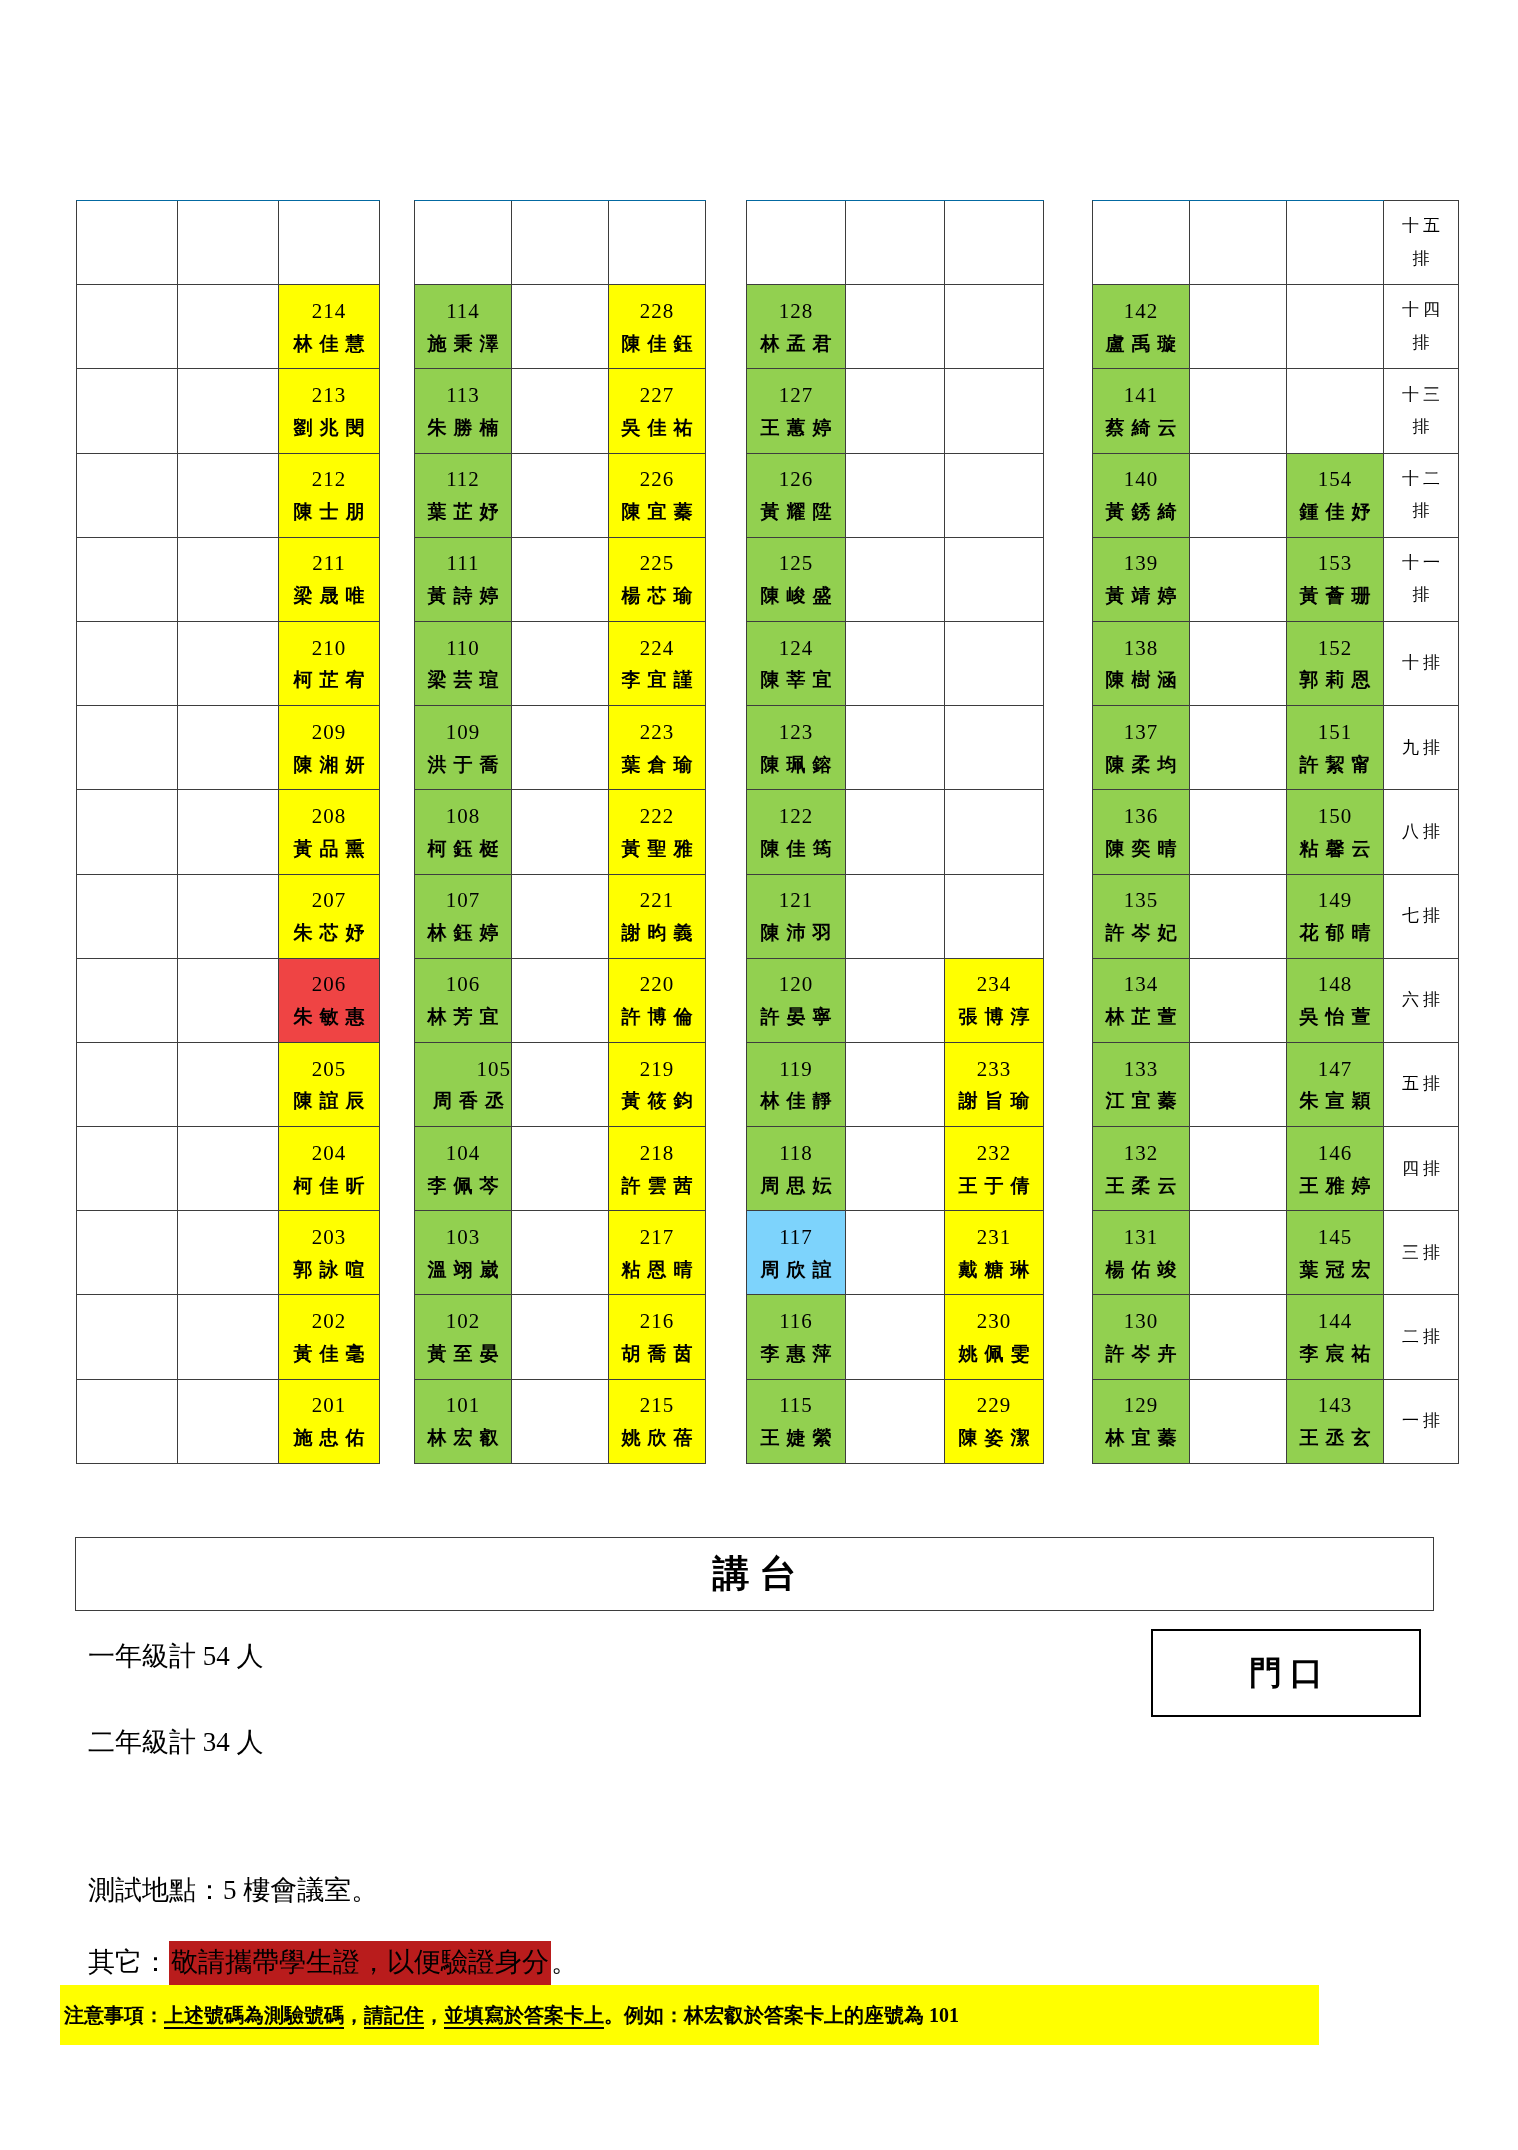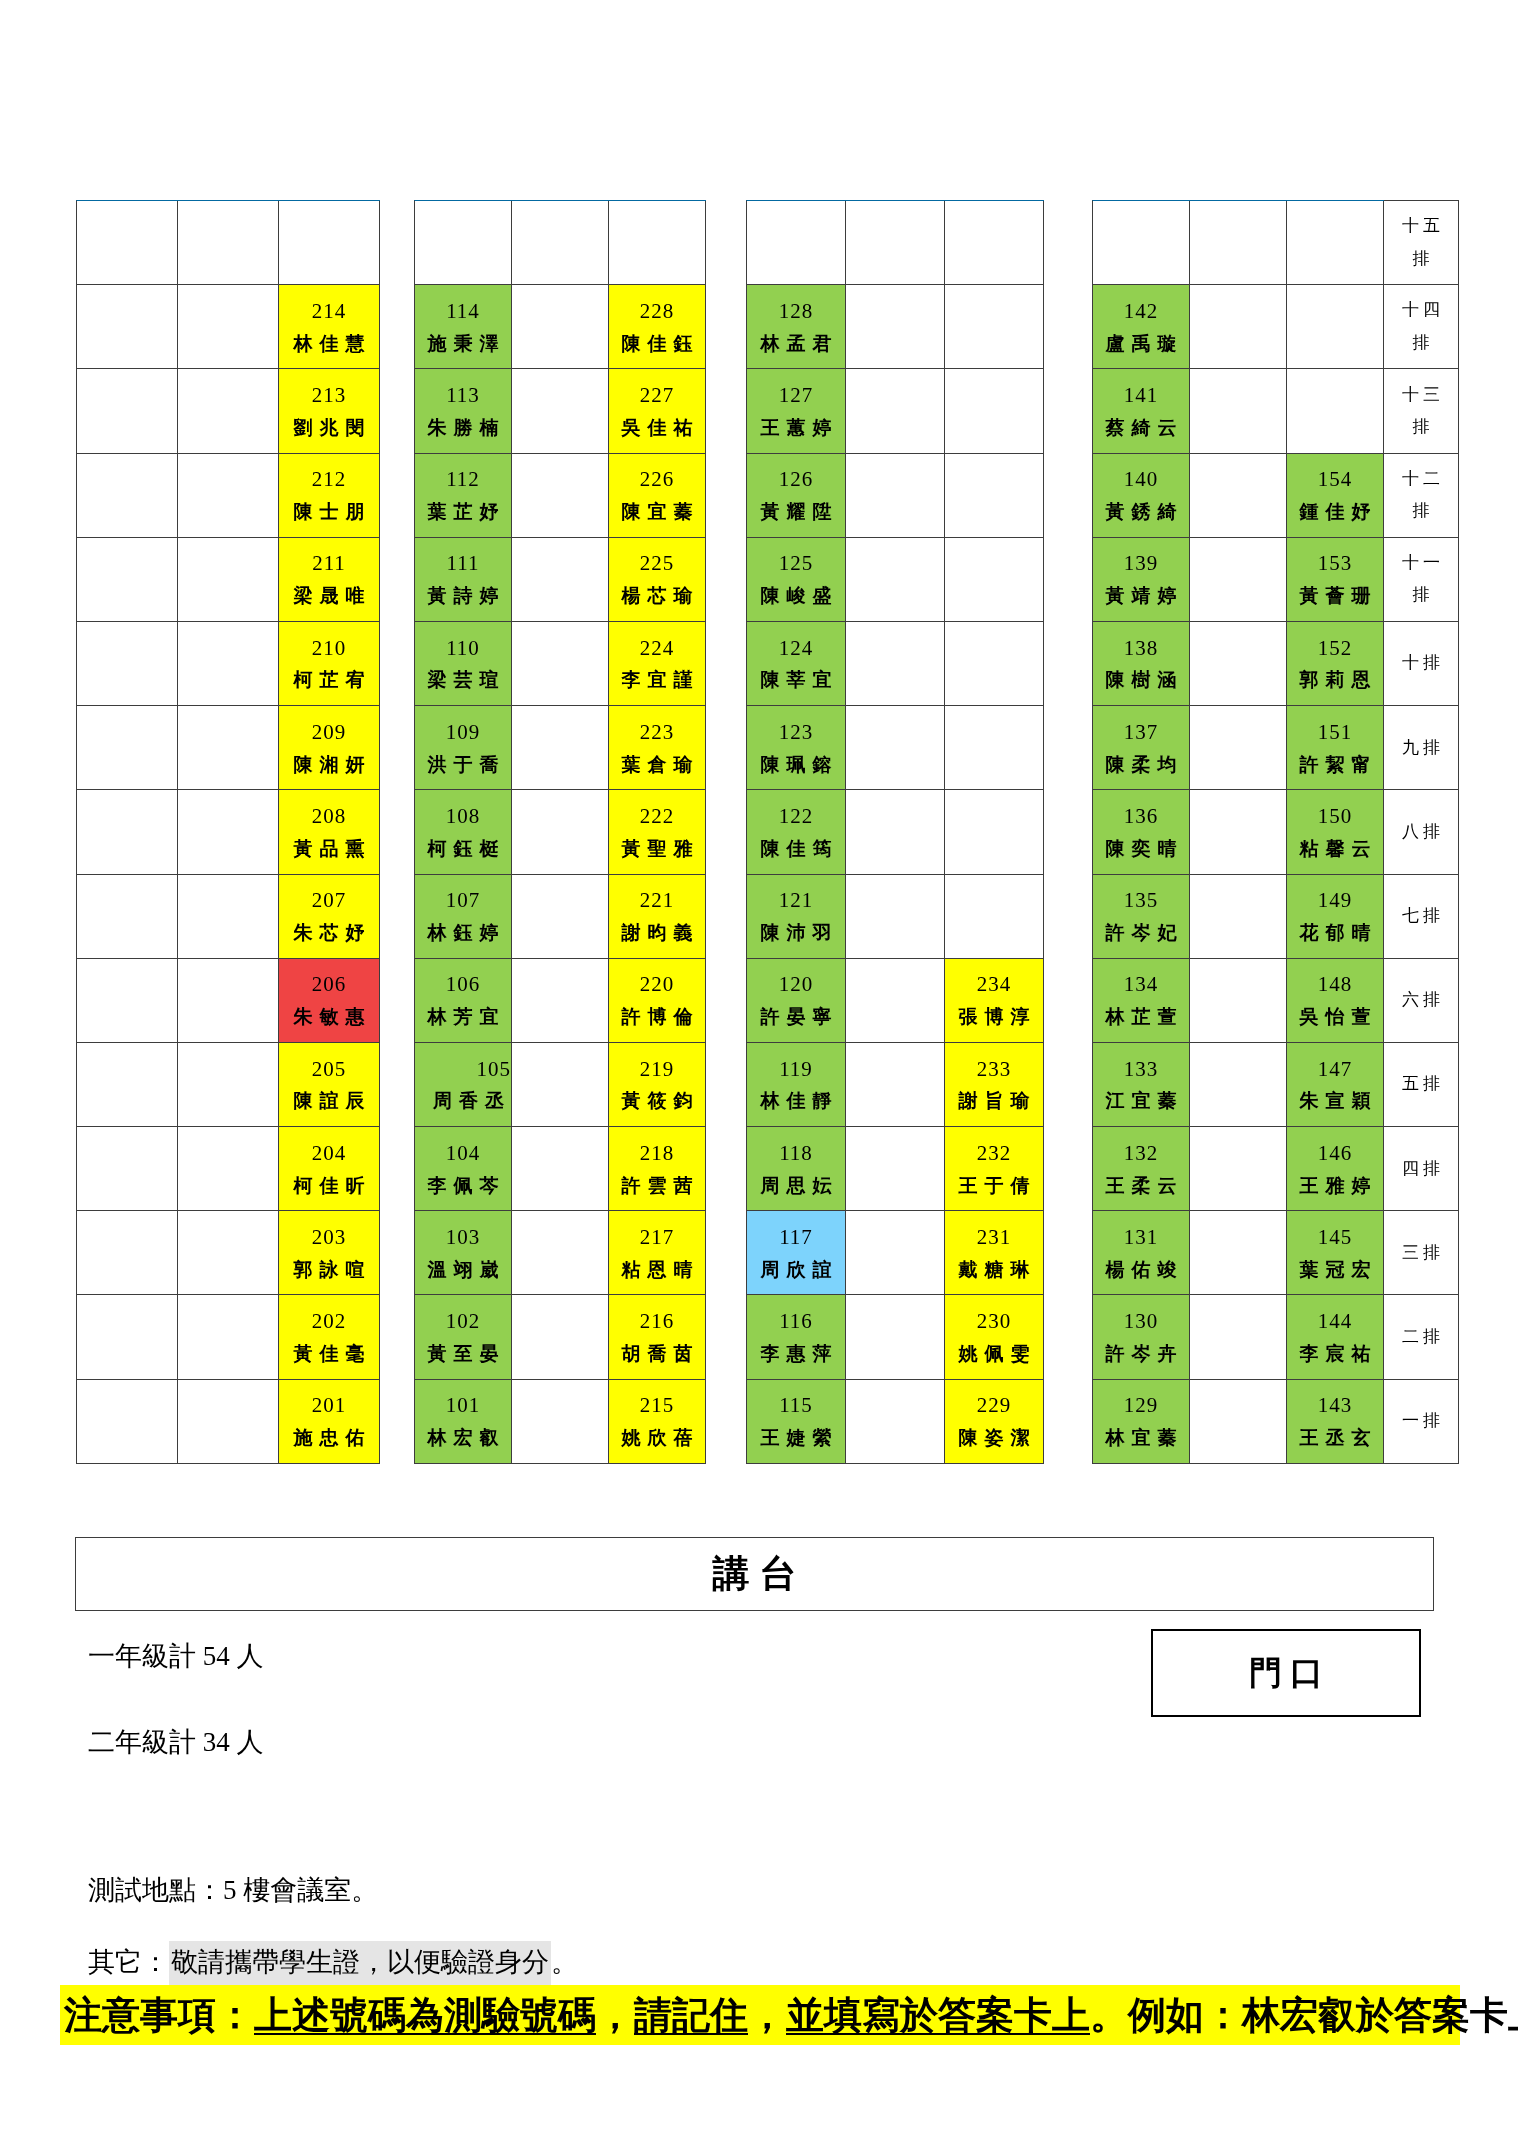--- a/index.html
+++ b/index.html
@@ -35,24 +35,24 @@
         border:2px solid #000;display:flex;align-items:center;justify-content:center;
         font-size:33px;font-weight:bold;letter-spacing:8px;text-indent:8px;}
 
   
   .noteline{position:absolute;left:88px;font-size:27px;white-space:nowrap;}
   .n-grade1{top:1638px;}
   .n-grade2{top:1724px;}
   .n-time{top:1796px;}
   .n-loc{top:1872px;text-align:right;}
   .n-other{top:1944px;}
-  .hl{background:#e5e5e5;padding:6px 2px 8px 2px;}
-  .notice{position:absolute;left:60px;top:1985px;width:1400px;height:60px;
+  .hl{background:#b91c1c;padding:6px 2px 8px 2px;}
+  .notice{position:absolute;left:60px;top:1985px;width:1259px;height:60px;
           background:#ffff00;display:flex;align-items:center;
-          font-size:38px;font-weight:bold;white-space:nowrap;padding-left:4px;box-sizing:border-box;}
+          font-size:20px;font-weight:bold;white-space:nowrap;padding-left:4px;box-sizing:border-box;}
   .u{text-decoration:underline;text-decoration-thickness:2px;text-underline-offset:5px;}
 </style>
 </head>
 <body>
 
 <div id="page">
 
 
   <div class="grid">
       <div class="group g1">

